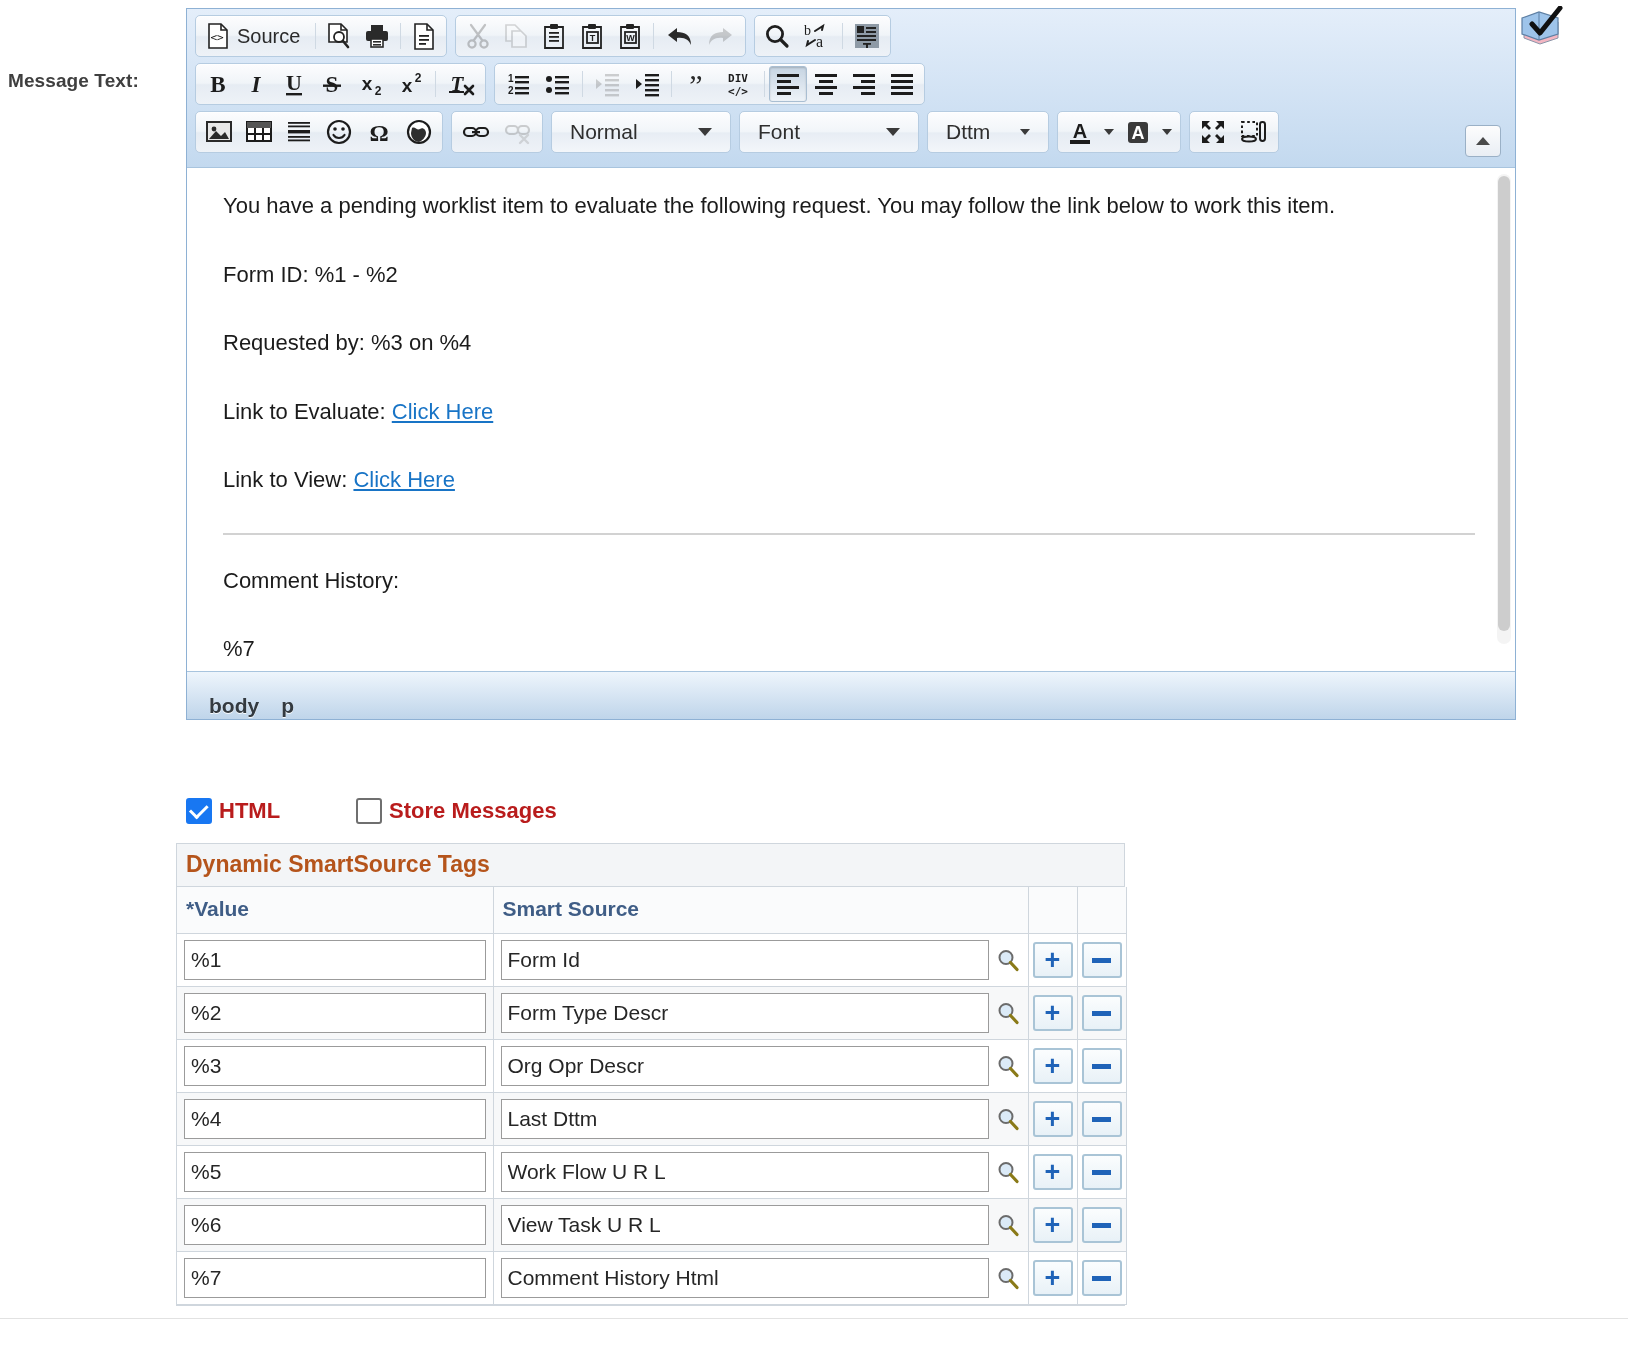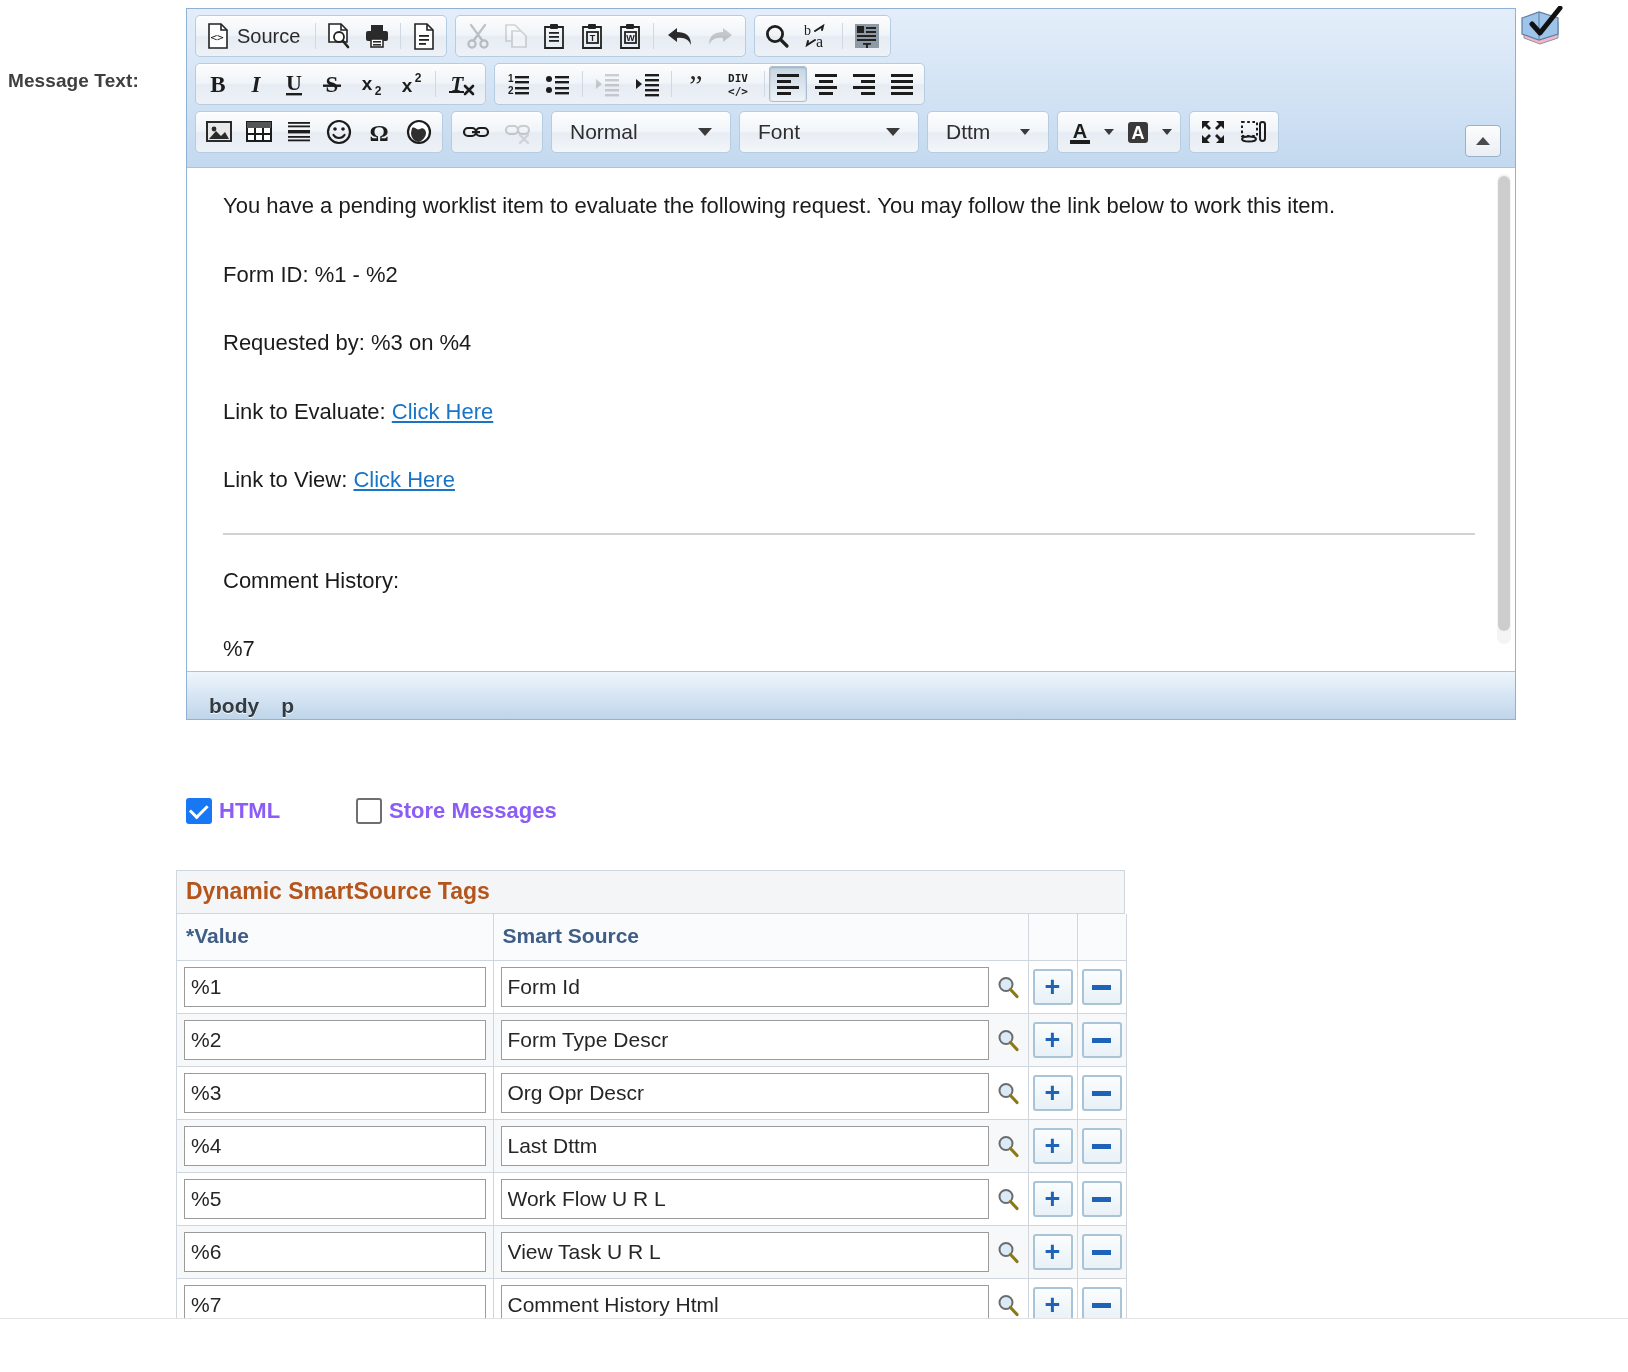--- a/index.html
+++ b/index.html
@@ -131,26 +131,26 @@
   .cbx{
     width:26px;height:26px;box-sizing:border-box;cursor:pointer;
     border:2px solid #6f6f6f;background:#fff;border-radius:3px;
     display:flex;align-items:center;justify-content:center;
   }
   .cbx.on{background:#1877f2;border-color:#1877f2;}
   .cbx .tick{
     width:14px;height:8px;border-left:3px solid #fff;border-bottom:3px solid #fff;
     transform:rotate(-45deg) translate(1px,-2px);
   }
-  .cb-label{font-size:22px;font-weight:bold;color:#8b5cf6;margin-left:7px;}
+  .cb-label{font-size:22px;font-weight:bold;color:#b91c1c;margin-left:7px;}
   #cb-store{margin-left:76px;display:flex;align-items:center;}
 
   
   #grid{
-    position:absolute;left:176px;top:870px;width:949px;
+    position:absolute;left:176px;top:843px;width:949px;
     border:1px solid #cfd6dd;box-sizing:border-box;background:#6d28d9;
   }
   #grid-title{
     background:#f3f5f7;border-bottom:1px solid #cfd6dd;
     font-size:23px;font-weight:bold;color:#b5541b;
     padding:7px 9px 8px 9px;
   }
   table{border-collapse:collapse;width:100%;table-layout:fixed;}
   th{
     background:#fafbfc;border-right:1px solid #cfd6dd;border-bottom:1px solid #cfd6dd;

